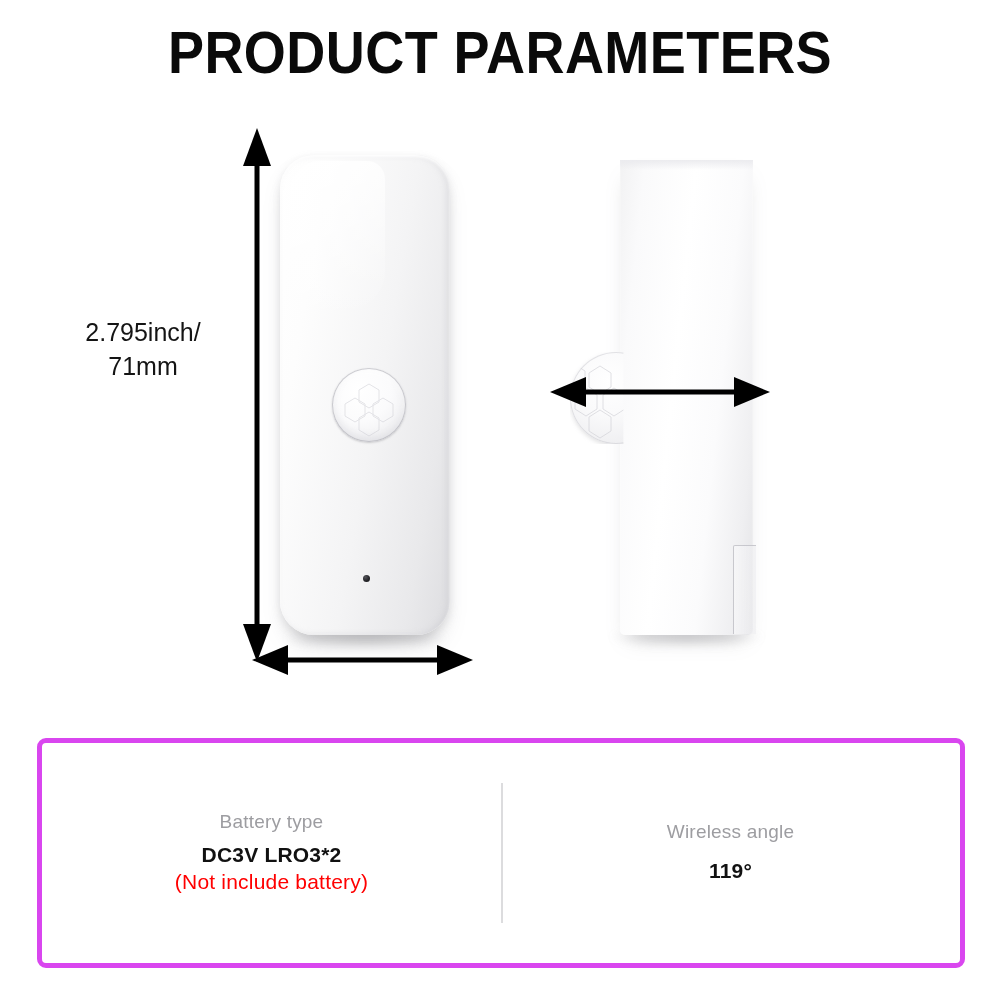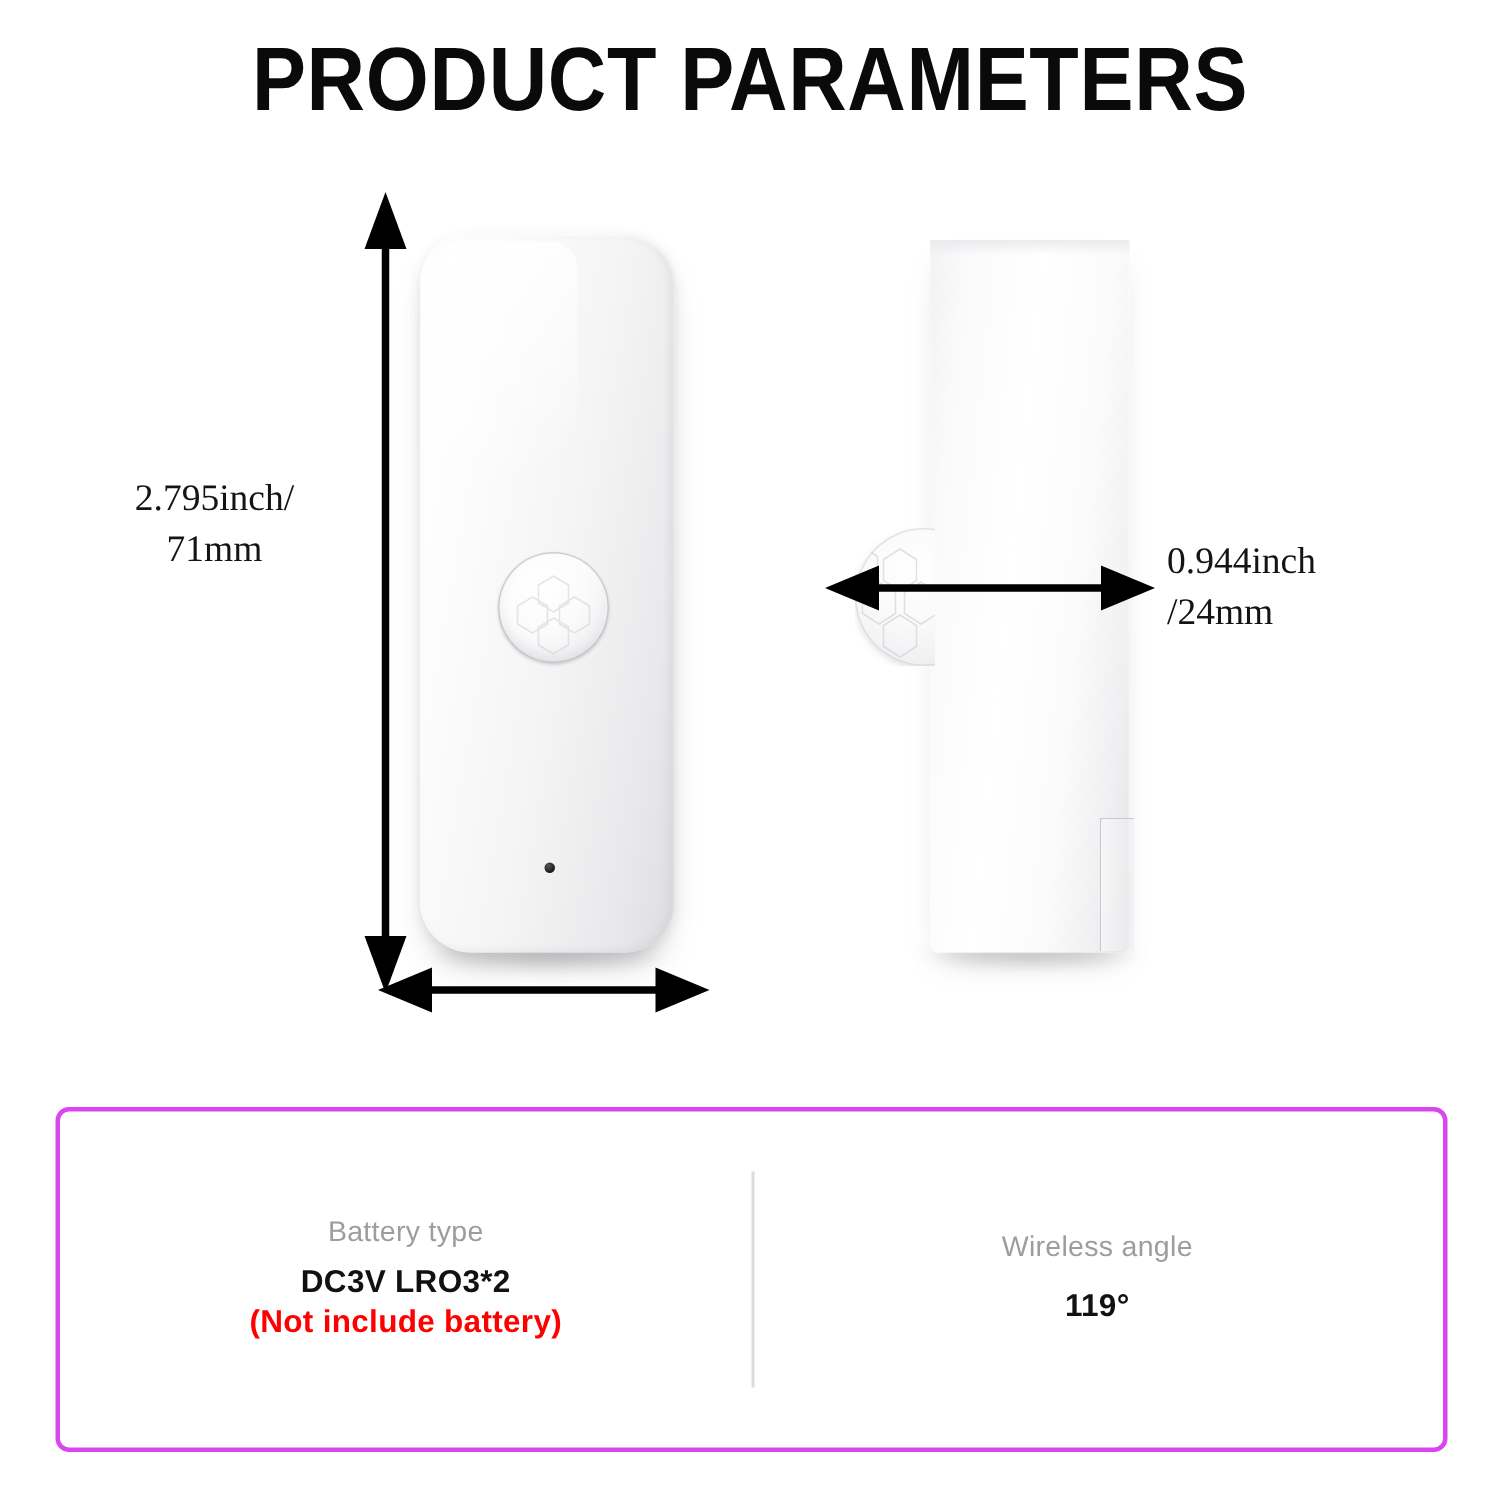--- a/index.html
+++ b/index.html
@@ -191,21 +191,21 @@
 
   
   .dim-svg {
     position: absolute;
     left: 0; top: 0;
     width: 1000px; height: 730px;
     pointer-events: none;
   }
   .dim-label {
     position: absolute;
-    font-family: Liberation Serif, serif;
+    font-family: Liberation Sans, sans-serif;
     font-size: 25px;
     color: #141414;
     line-height: 1.35;
     text-align: center;
     white-space: pre-line;
   }
   #dim-height-label {
     left: 48px;
     top: 316px;
     width: 190px;
@@ -223,21 +223,21 @@
   }
 
   
   .spec-table {
     position: absolute;
     left: 37px;
     top: 738px;
     width: 928px;
     height: 230px;
     box-sizing: border-box;
-    border: 3px solid #d946ef;
+    border: 5px solid #d946ef;
     border-radius: 9px;
     background: #ffffff;
     display: flex;
     flex-direction: column;
   }
   .spec-row {
     flex: 1;
     display: flex;
     flex-direction: row;
   }
@@ -274,21 +274,21 @@
     font-weight: bold;
     color: #111111;
     letter-spacing: 0.2px;
     text-align: center;
     line-height: 1.3;
     white-space: nowrap;
   }
   .spec-note {
     font-family: "Liberation Sans", sans-serif;
     font-size: 21px;
-    font-weight: bold;
+    font-weight: normal;
     letter-spacing: 0.2px;
     text-align: center;
     line-height: 1.3;
     white-space: nowrap;
   }
   .spec-cell--battery .spec-label { margin-bottom: 8px; }
 </style>
 </head>
 <body>
 
@@ -346,22 +346,20 @@
       <line x1="568" y1="392" x2="752" y2="392" stroke="#000000" stroke-width="5"></line>
       <polygon points="550,392 586,377 586,407" fill="#000000"></polygon>
       <polygon points="770,392 734,377 734,407" fill="#000000"></polygon>
     </g>
   </svg>
 
   <div class="dim-label" id="dim-height-label">2.795inch/
 71mm</div>
 
 
-  <div class="dim-label" id="dim-depth-label">0.944inch
-/24mm</div>
 </div>
 
 <div class="spec-table">
 
   <div class="spec-row">
     <div class="spec-cell spec-cell--battery">
       <div class="spec-label">Battery type</div>
       <div class="spec-value">DC3V LRO3*2</div>
       <div class="spec-note" style="color:#ff0000">(Not include battery)</div>
     </div>

